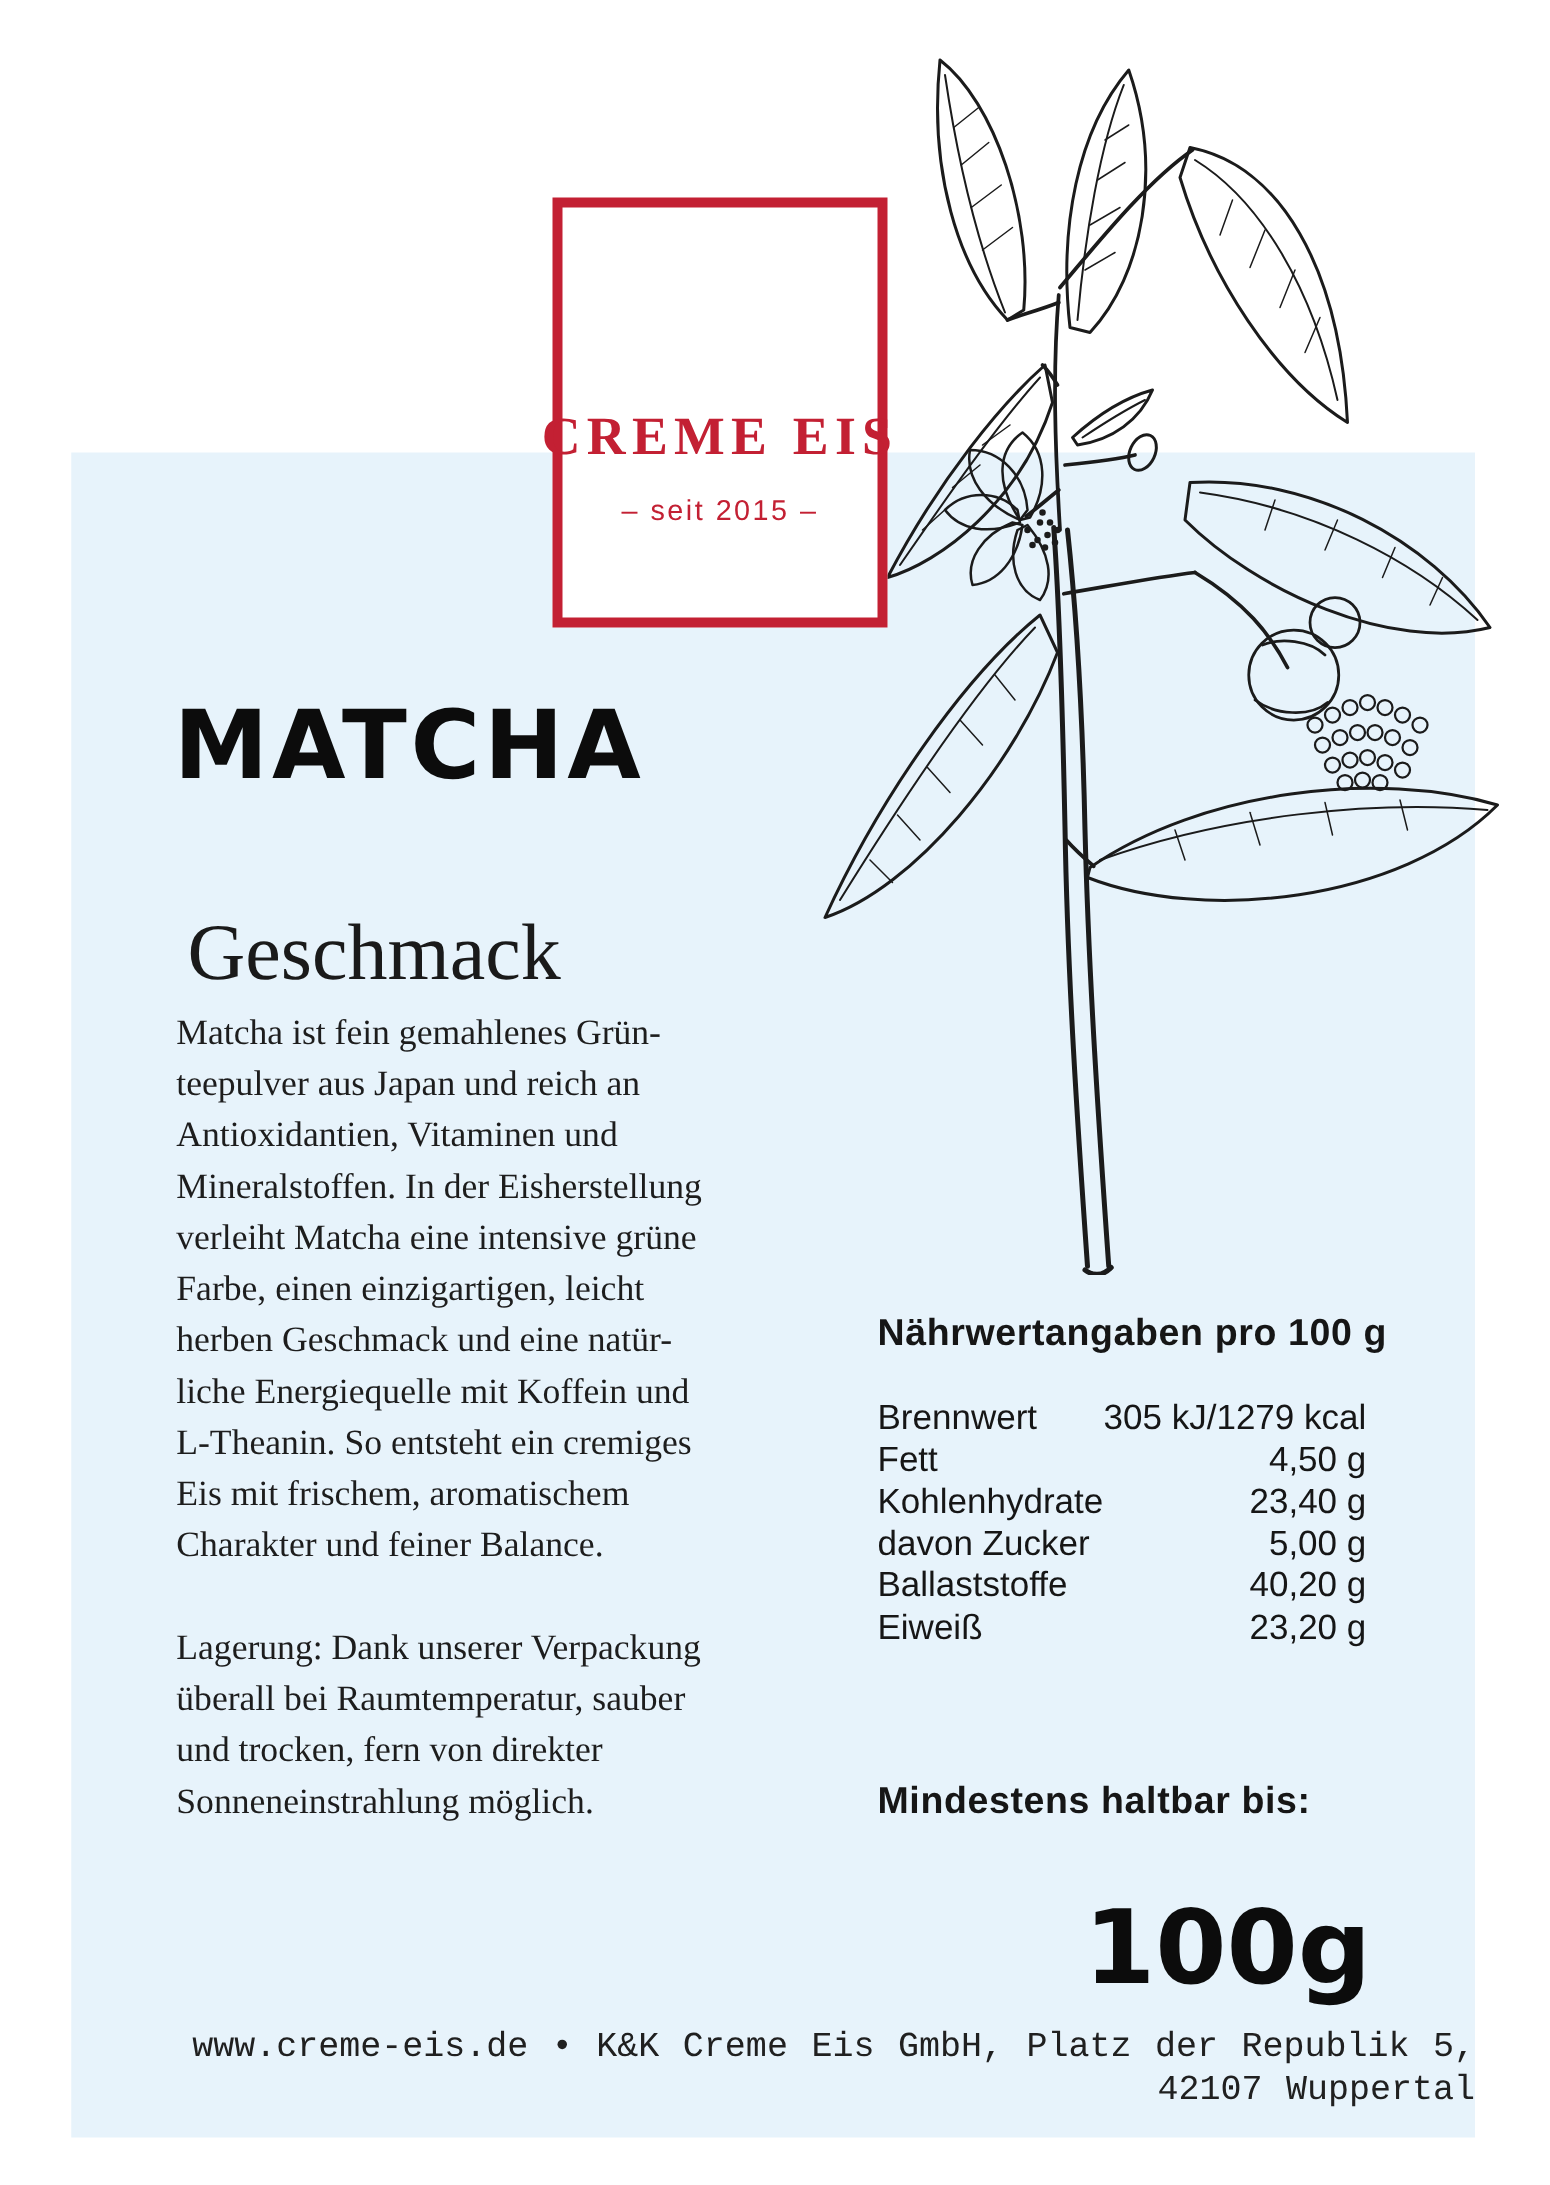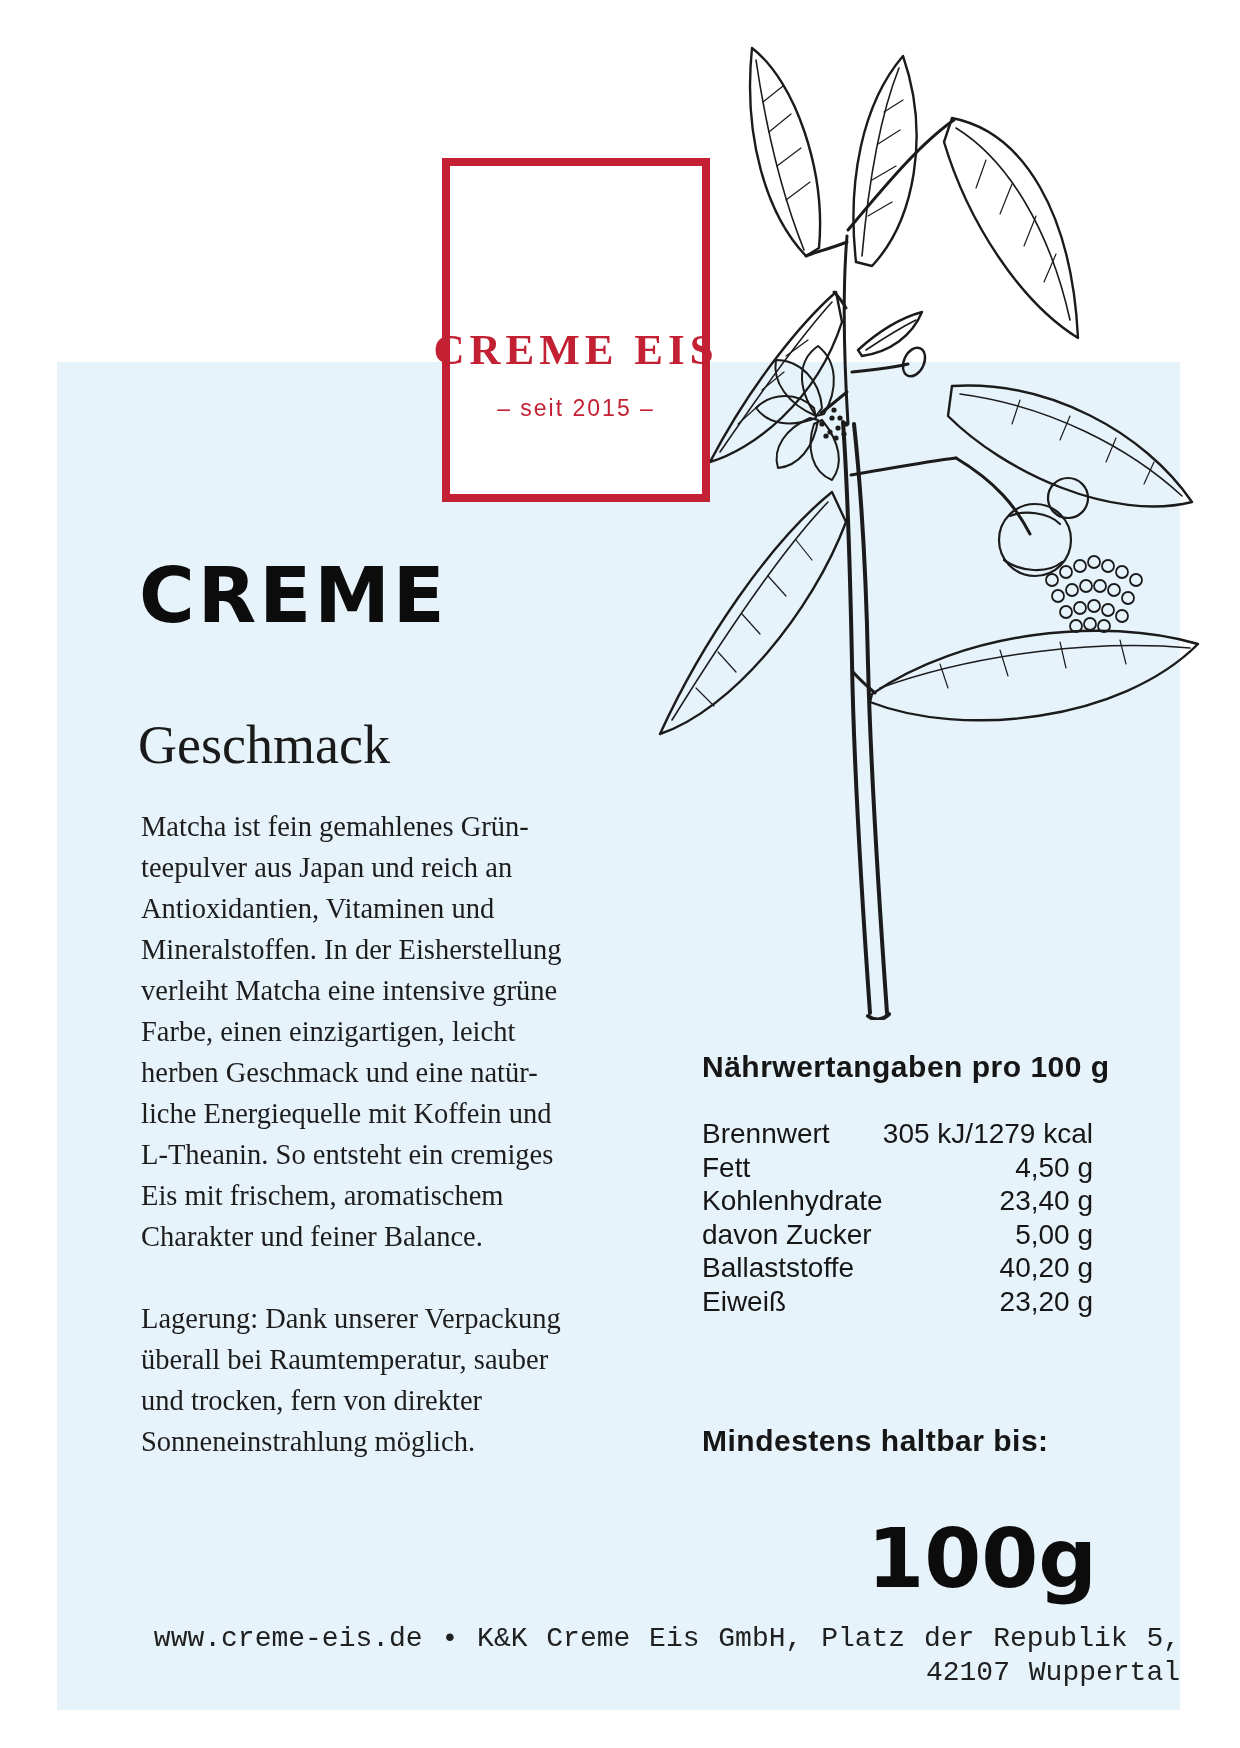--- a/index.html
+++ b/index.html
@@ -32,23 +32,23 @@
   .logo-tagline{
     color:var(--accent);font-family:"Liberation Sans",sans-serif;
     font-size:23px;letter-spacing:2px;margin-top:26px;line-height:1;
   }
   .product-title{
     position:absolute;left:139px;top:558px;margin:0;z-index:2;
     font-family:"DejaVu Sans","Liberation Sans",sans-serif;font-weight:bold;
     font-size:76px;letter-spacing:3px;line-height:1;color:#0c0c0c;white-space:nowrap;
   }
   .section-heading{
-    position:absolute;left:138px;top:718px;margin:0;z-index:2;
+    position:absolute;left:138px;top:718px;margin:12px;z-index:2;
     font-family:"Liberation Serif",serif;font-weight:normal;
-    font-size:54px;line-height:1;color:#1a1a1a;
+    font-size:64px;line-height:1;color:#1a1a1a;
   }
   .body-copy{
     position:absolute;left:141px;top:806px;width:520px;z-index:2;
     font-family:"Liberation Serif",serif;font-size:28.5px;line-height:41px;
     color:#1d1d1d;
   }
   .body-copy p{margin:0;white-space:pre-line;}
   .body-copy p + p{margin-top:41px;}
   .nutrition{
     position:absolute;left:702px;top:1050px;width:391px;z-index:2;color:var(--ink);
@@ -206,21 +206,21 @@
         <circle cx="490" cy="604" r="6"></circle>
         <circle cx="504" cy="606" r="6"></circle>
     </g>
   </svg>
 
   <div class="logo-box">
     <div class="logo-name">CREME EIS</div>
     <div class="logo-tagline">– seit 2015 –</div>
   </div>
 
-  <h1 class="product-title">CREME</h1>
+  <h1 class="product-title">MATCHA</h1>
   <h2 class="section-heading">Geschmack</h2>
 
   <div class="body-copy">
     <p>Matcha ist fein gemahlenes Grün-
 teepulver aus Japan und reich an
 Antioxidantien, Vitaminen und
 Mineralstoffen. In der Eisherstellung
 verleiht Matcha eine intensive grüne
 Farbe, einen einzigartigen, leicht
 herben Geschmack und eine natür-

